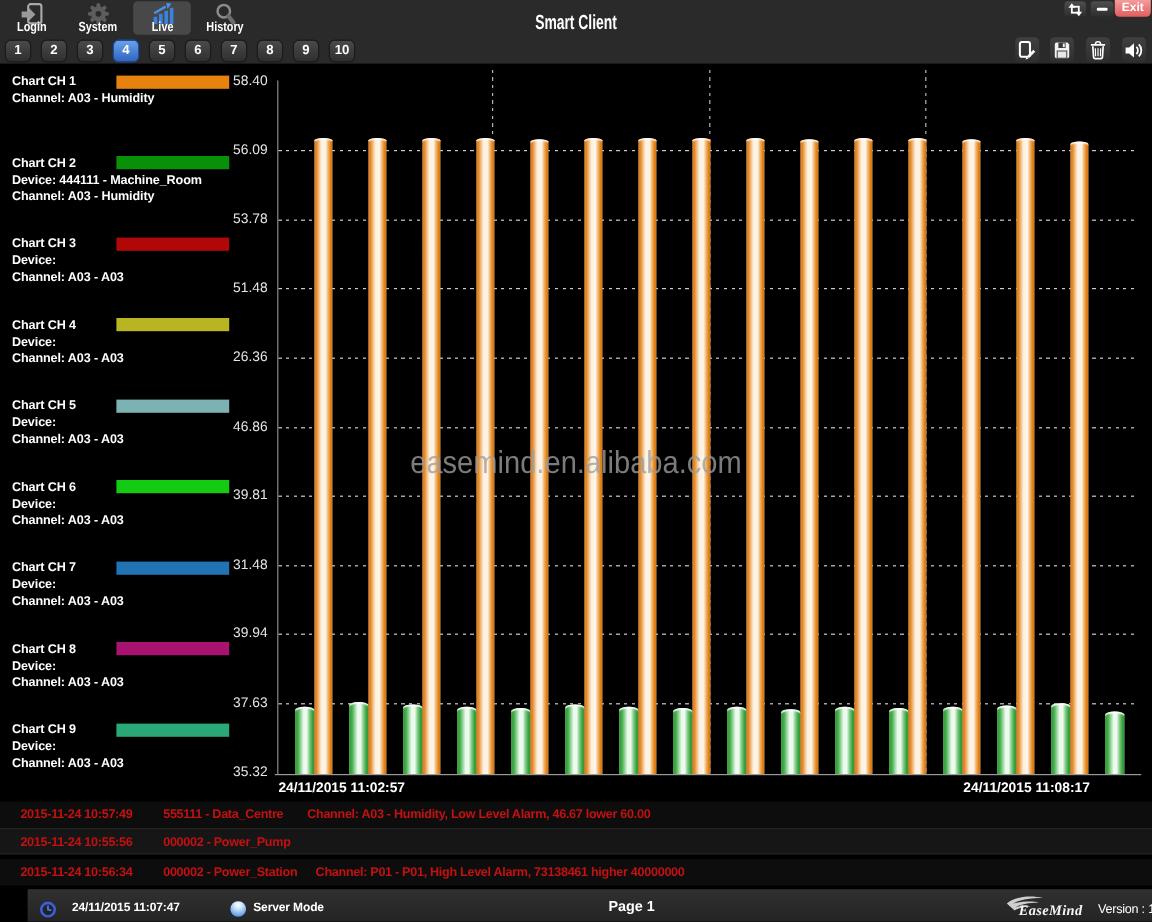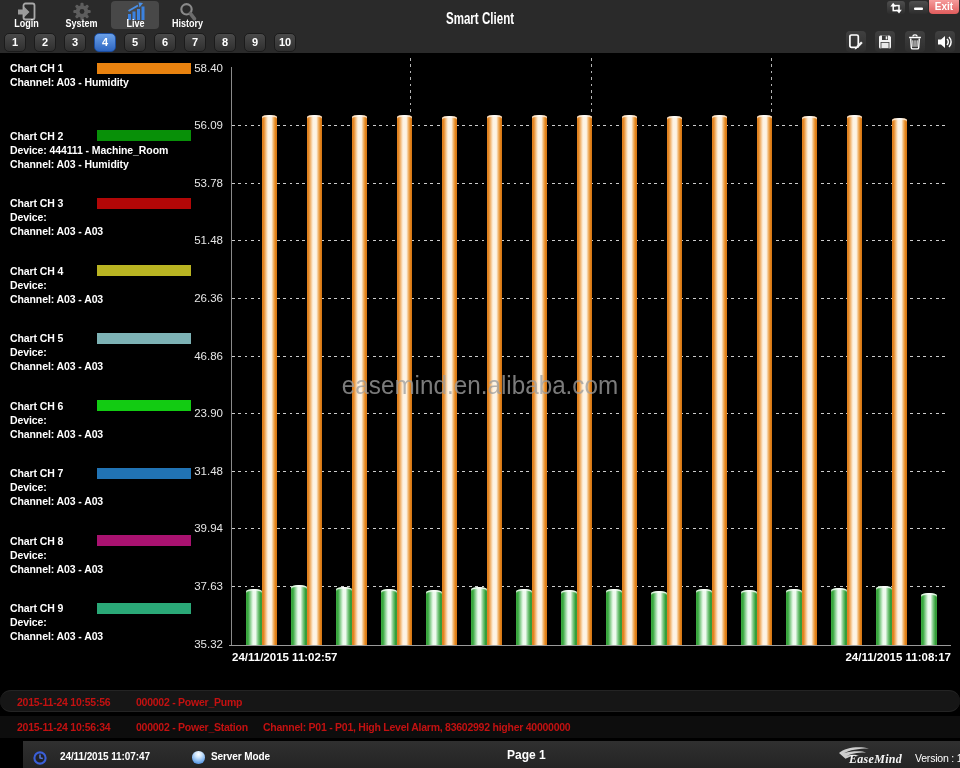--- a/index.html
+++ b/index.html
@@ -52,21 +52,21 @@
   box-shadow:inset 0 1.5px 1px rgba(255,255,255,0.8); }
 #watermark { position:absolute; left:0; top:370px; width:960px; text-align:center;
   color:rgba(158,158,158,0.78); font-size:26.5px; transform:scaleX(0.915); }
 .xlab { position:absolute; top:650px; color:#fff; font-size:11.5px; font-weight:bold; height:14px; line-height:14px; }
 
 
 .arow { position:absolute; left:0; width:960px; height:22px; color:#c31111;
   font-size:10.5px; font-weight:bold; line-height:22px; white-space:nowrap; letter-spacing:-0.25px; }
 .arow span { position:absolute; }
 .a1 { background:#0d0d0d; }
-.a2 { background:#161616; border-top:1px solid #242424; border-bottom:1px solid #242424;border-radius:11px; }
+.a2 { background:#161616; border-top:1px solid #242424; border-bottom:1px solid #242424; }
 
 
 #status { position:absolute; left:0; top:741px; width:940px; height:27px;
   background:linear-gradient(180deg,#303030,#242424);margin-left:23px; }
 #status .txt { position:absolute; color:#fff; font-size:10px; font-weight:bold; top:10px; white-space:nowrap; letter-spacing:-0.1px; }
 </style></head>
 <body>
 <div id="stage">
 
 <div id="header">
@@ -233,21 +233,21 @@
 <div class="eline">Channel: A03 - A03</div>
 <div class="swatch" style="background:#2aa877"></div>
 </div>
 
 <div class="ylab" style="top:60.5px">58.40</div>
 <div class="ylab" style="top:118.1px">56.09</div>
 <div class="ylab" style="top:175.7px">53.78</div>
 <div class="ylab" style="top:233.3px">51.48</div>
 <div class="ylab" style="top:290.9px">26.36</div>
 <div class="ylab" style="top:348.5px">46.86</div>
-<div class="ylab" style="top:406.1px">23.90</div>
+<div class="ylab" style="top:406.1px">39.81</div>
 <div class="ylab" style="top:463.7px">31.48</div>
 <div class="ylab" style="top:521.3px">39.94</div>
 <div class="ylab" style="top:578.9px">37.63</div>
 <div class="ylab" style="top:636.5px">35.32</div>
 <div class="hgrid" style="top:125.1px"></div>
 <div class="hgrid" style="top:182.7px"></div>
 <div class="hgrid" style="top:240.3px"></div>
 <div class="hgrid" style="top:297.9px"></div>
 <div class="hgrid" style="top:355.5px"></div>
 <div class="hgrid" style="top:413.1px"></div>
@@ -285,30 +285,35 @@
 <div class="obar" style="left:621.5px;top:115.3px;height:529.7px"></div>
 <div class="obar" style="left:666.5px;top:115.8px;height:529.2px"></div>
 <div class="obar" style="left:711.5px;top:115px;height:530.0px"></div>
 <div class="obar" style="left:756.5px;top:115.2px;height:529.8px"></div>
 <div class="obar" style="left:801.5px;top:115.6px;height:529.4px"></div>
 <div class="obar" style="left:846.5px;top:115.3px;height:529.7px"></div>
 <div class="obar" style="left:891.5px;top:117.7px;height:527.3px"></div>
 <div id="xaxis"></div>
 <div id="watermark">easemind.en.alibaba.com</div>
 <div class="xlab" style="left:232px">24/11/2015 11:02:57</div>
-<div class="xlab" style="left:760px;width:191px;text-align:right">24/11/2015 11:08:17</div>
-
+<div class="xlab" style="left:760px;width:191px;text-align:center">24/11/2015 11:08:17</div>
+
+<div class="arow a1" style="top:668px">
+  <span style="left:17px">2015-11-24 10:57:49</span>
+  <span style="left:136px">555111 - Data_Centre</span>
+  <span style="left:256px">Channel: A03 - Humidity, Low Level Alarm, 46.67 lower 60.00</span>
+</div>
 <div class="arow a2" style="top:690px">
   <span style="left:17px">2015-11-24 10:55:56</span>
   <span style="left:136px">000002 - Power_Pump</span>
 </div>
 <div class="arow a1" style="top:716px">
   <span style="left:17px">2015-11-24 10:56:34</span>
   <span style="left:136px">000002 - Power_Station</span>
-  <span style="left:263px">Channel: P01 - P01, High Level Alarm, 83602992 higher 40000000</span>
+  <span style="left:263px">Channel: P01 - P01, High Level Alarm, 73138461 higher 40000000</span>
 </div>
 
 <div id="status">
   <svg class="abs" style="left:10px;top:10px" width="14" height="14" viewBox="0 0 14 14">
     <circle cx="7" cy="7" r="5.6" fill="rgba(20,24,40,0.3)" stroke="#3a5fd9" stroke-width="2.1"></circle>
     <path d="M7 3.6 L7 7 L9.8 7.6" fill="none" stroke="#5577e2" stroke-width="1.5"></path>
   </svg>
   <div class="txt" style="left:37px">24/11/2015 11:07:47</div>
   <div class="abs" style="left:169px;top:10px;width:12.5px;height:12.5px;border-radius:50%;
     background:radial-gradient(circle at 50% 25%,#ffffff 0%,#cfe6fc 28%,#8abaf0 58%,#4f8ede 85%,#3b78cc 100%)"></div>

